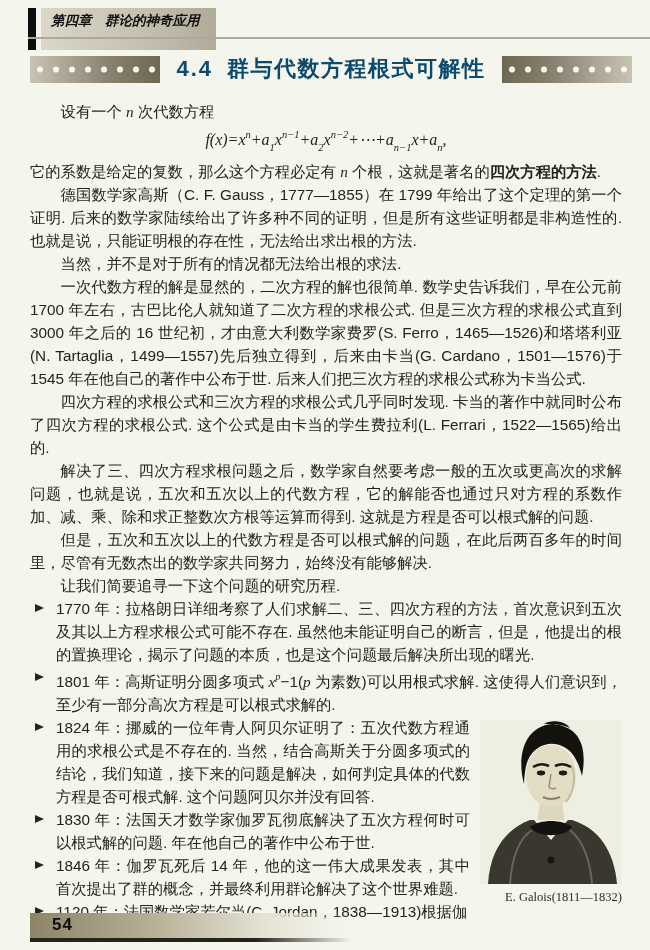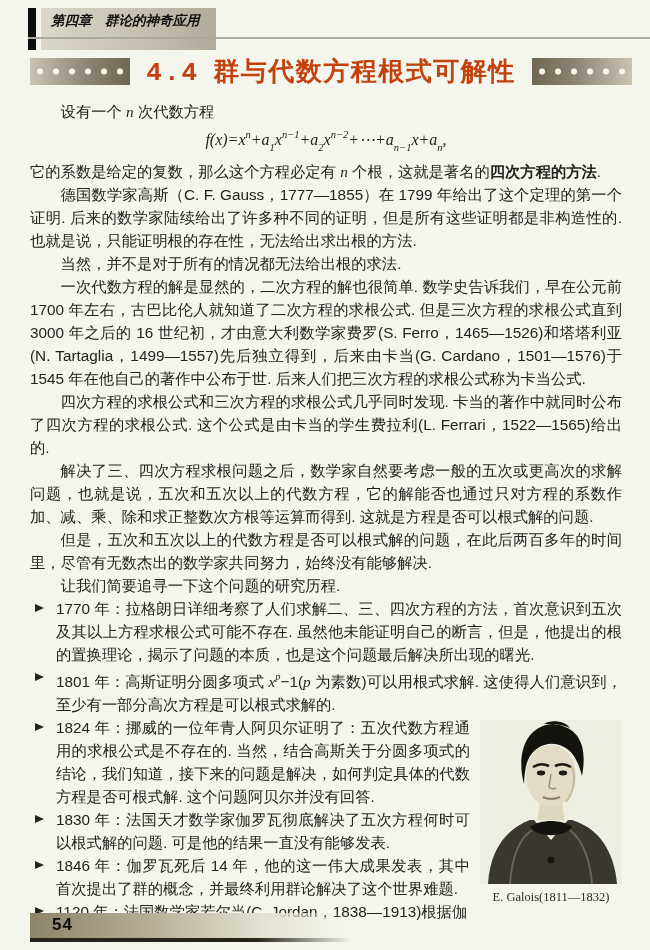--- a/index.html
+++ b/index.html
@@ -35,21 +35,21 @@
       radial-gradient(circle at center, #f6f5ee 2.6px, rgba(255,255,255,0) 3.5px),
       linear-gradient(90deg,#c9c3b1 0%,#8a8270 60%,#6e6752 100%);
     background-size:16px 100%, 100% 100%;
     background-position:2px 0, 0 0;
   }
   .dotted-bar.right {
     background-image:
       radial-gradient(circle at center, #f6f5ee 2.6px, rgba(255,255,255,0) 3.5px),
       linear-gradient(90deg,#6e6752 0%,#8a8270 40%,#c9c3b1 100%);
   }
-  .section-title { font-size:26px; font-weight:bold; letter-spacing:1.5px; white-space:nowrap; color:#c2410c;font-family:Liberation Mono, monospace; }
+  .section-title { font-size:22px; font-weight:bold; letter-spacing:1.5px; white-space:nowrap; color:#0c4a6e; }
   .section-number { margin-right:14px; letter-spacing:2px; }
 
   
   .content {
     position:absolute; top:100px; left:30px; right:28px;
     font-size:15.3px; line-height:23px; text-align:justify;
   }
   .content p { margin:0; text-indent:2em; }
   .content p.noindent { text-indent:0; }
   .var { font-family:"Liberation Serif","DejaVu Serif",serif; font-style:italic; }
@@ -74,20 +74,21 @@
 
   
   .portrait-figure {
     float:right; width:142px; margin:4px 0 2px 10px; text-align:center;
   }
   .portrait-figure svg { display:block; width:142px; height:164px; }
   .portrait-caption {
     font-family:"Liberation Serif","DejaVu Serif",serif;
     font-size:12.5px; line-height:16px; margin-top:5px; color:#2a2c26;
     white-space:nowrap;
+    text-align:right;
   }
 
   
   .footer-bar {
     position:absolute; left:30px; bottom:12px; width:318px; height:25px;
     background:linear-gradient(90deg,#8d8468 0%,#b2ab91 35%,#e6e4d5 75%,rgba(244,246,238,0) 100%);
   }
   .footer-underline {
     position:absolute; left:30px; bottom:8px; width:322px; height:4px;
     background:linear-gradient(90deg,#26231a 0%,#26231a 70%,rgba(38,35,26,0) 100%);
@@ -171,21 +172,21 @@
             <path d="M71 54 L69 67 Q71.5 70 76 68" stroke="#9a927a" stroke-width="1.6" fill="none"></path>
 
             <path d="M63 77 Q71 81 80 77" stroke="#877e64" stroke-width="2" fill="none"></path>
           </svg>
           <figcaption class="portrait-caption">E. Galois(1811—1832)</figcaption>
         </figure>
         <span class="bullet"></span><span>1824 年：</span><span>挪威的一位年青人阿贝尔证明了：五次代数方程通用的求根公式是不存在的. 当然，结合高斯关于分圆多项式的结论，我们知道，接下来的问题是解决，如何判定具体的代数方程是否可根式解. 这个问题阿贝尔并没有回答.</span>
       </li>
 
       <li>
-        <span class="bullet"></span><span>1830 年：</span><span>法国天才数学家伽罗瓦彻底解决了五次方程何时可以根式解的问题. 可是他的结果一直没有能够发表.</span>
+        <span class="bullet"></span><span>1830 年：</span><span>法国天才数学家伽罗瓦彻底解决了五次方程何时可以根式解的问题. 年在他自己的著作中公布于世.</span>
       </li>
 
       <li>
         <span class="bullet"></span><span>1846 年：</span><span>伽罗瓦死后 14 年，他的这一伟大成果发表，其中首次提出了群的概念，并最终利用群论解决了这个世界难题.</span>
       </li>
 
       <li>
         <span class="bullet"></span><span>1120 年：</span><span>法国数学家若尔当(C. Jordan，1838—1913)根据伽</span>
       </li>
 

